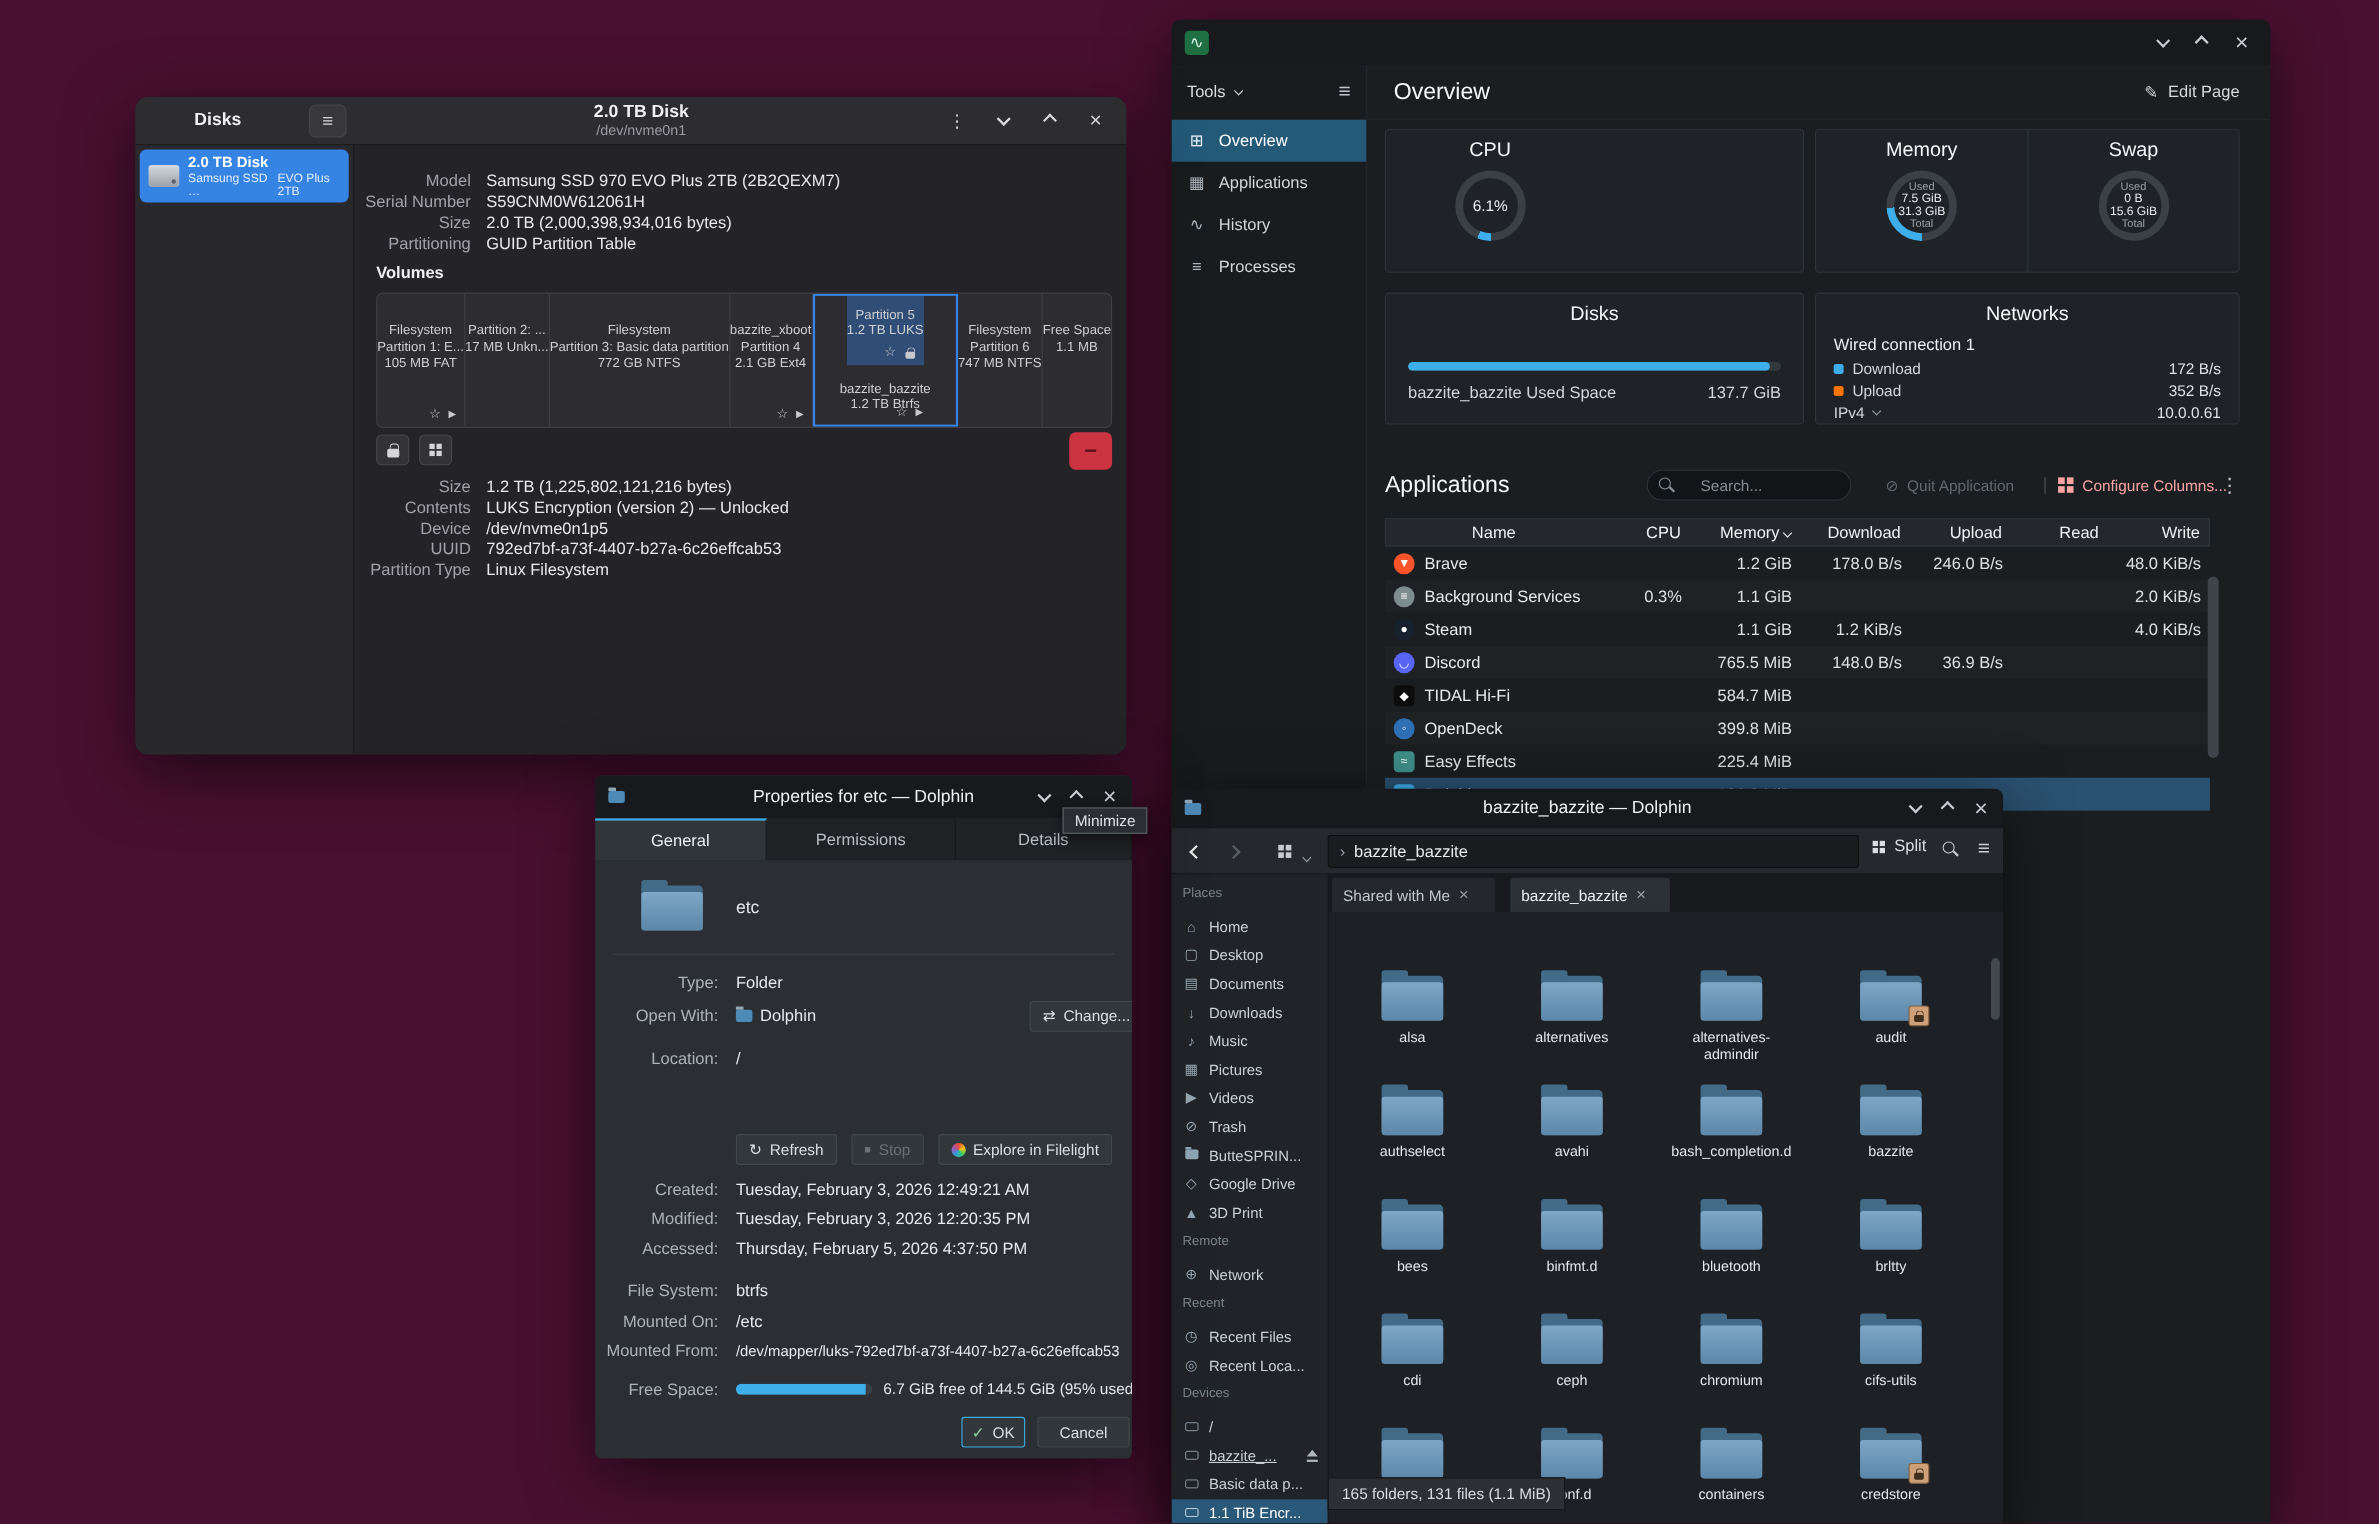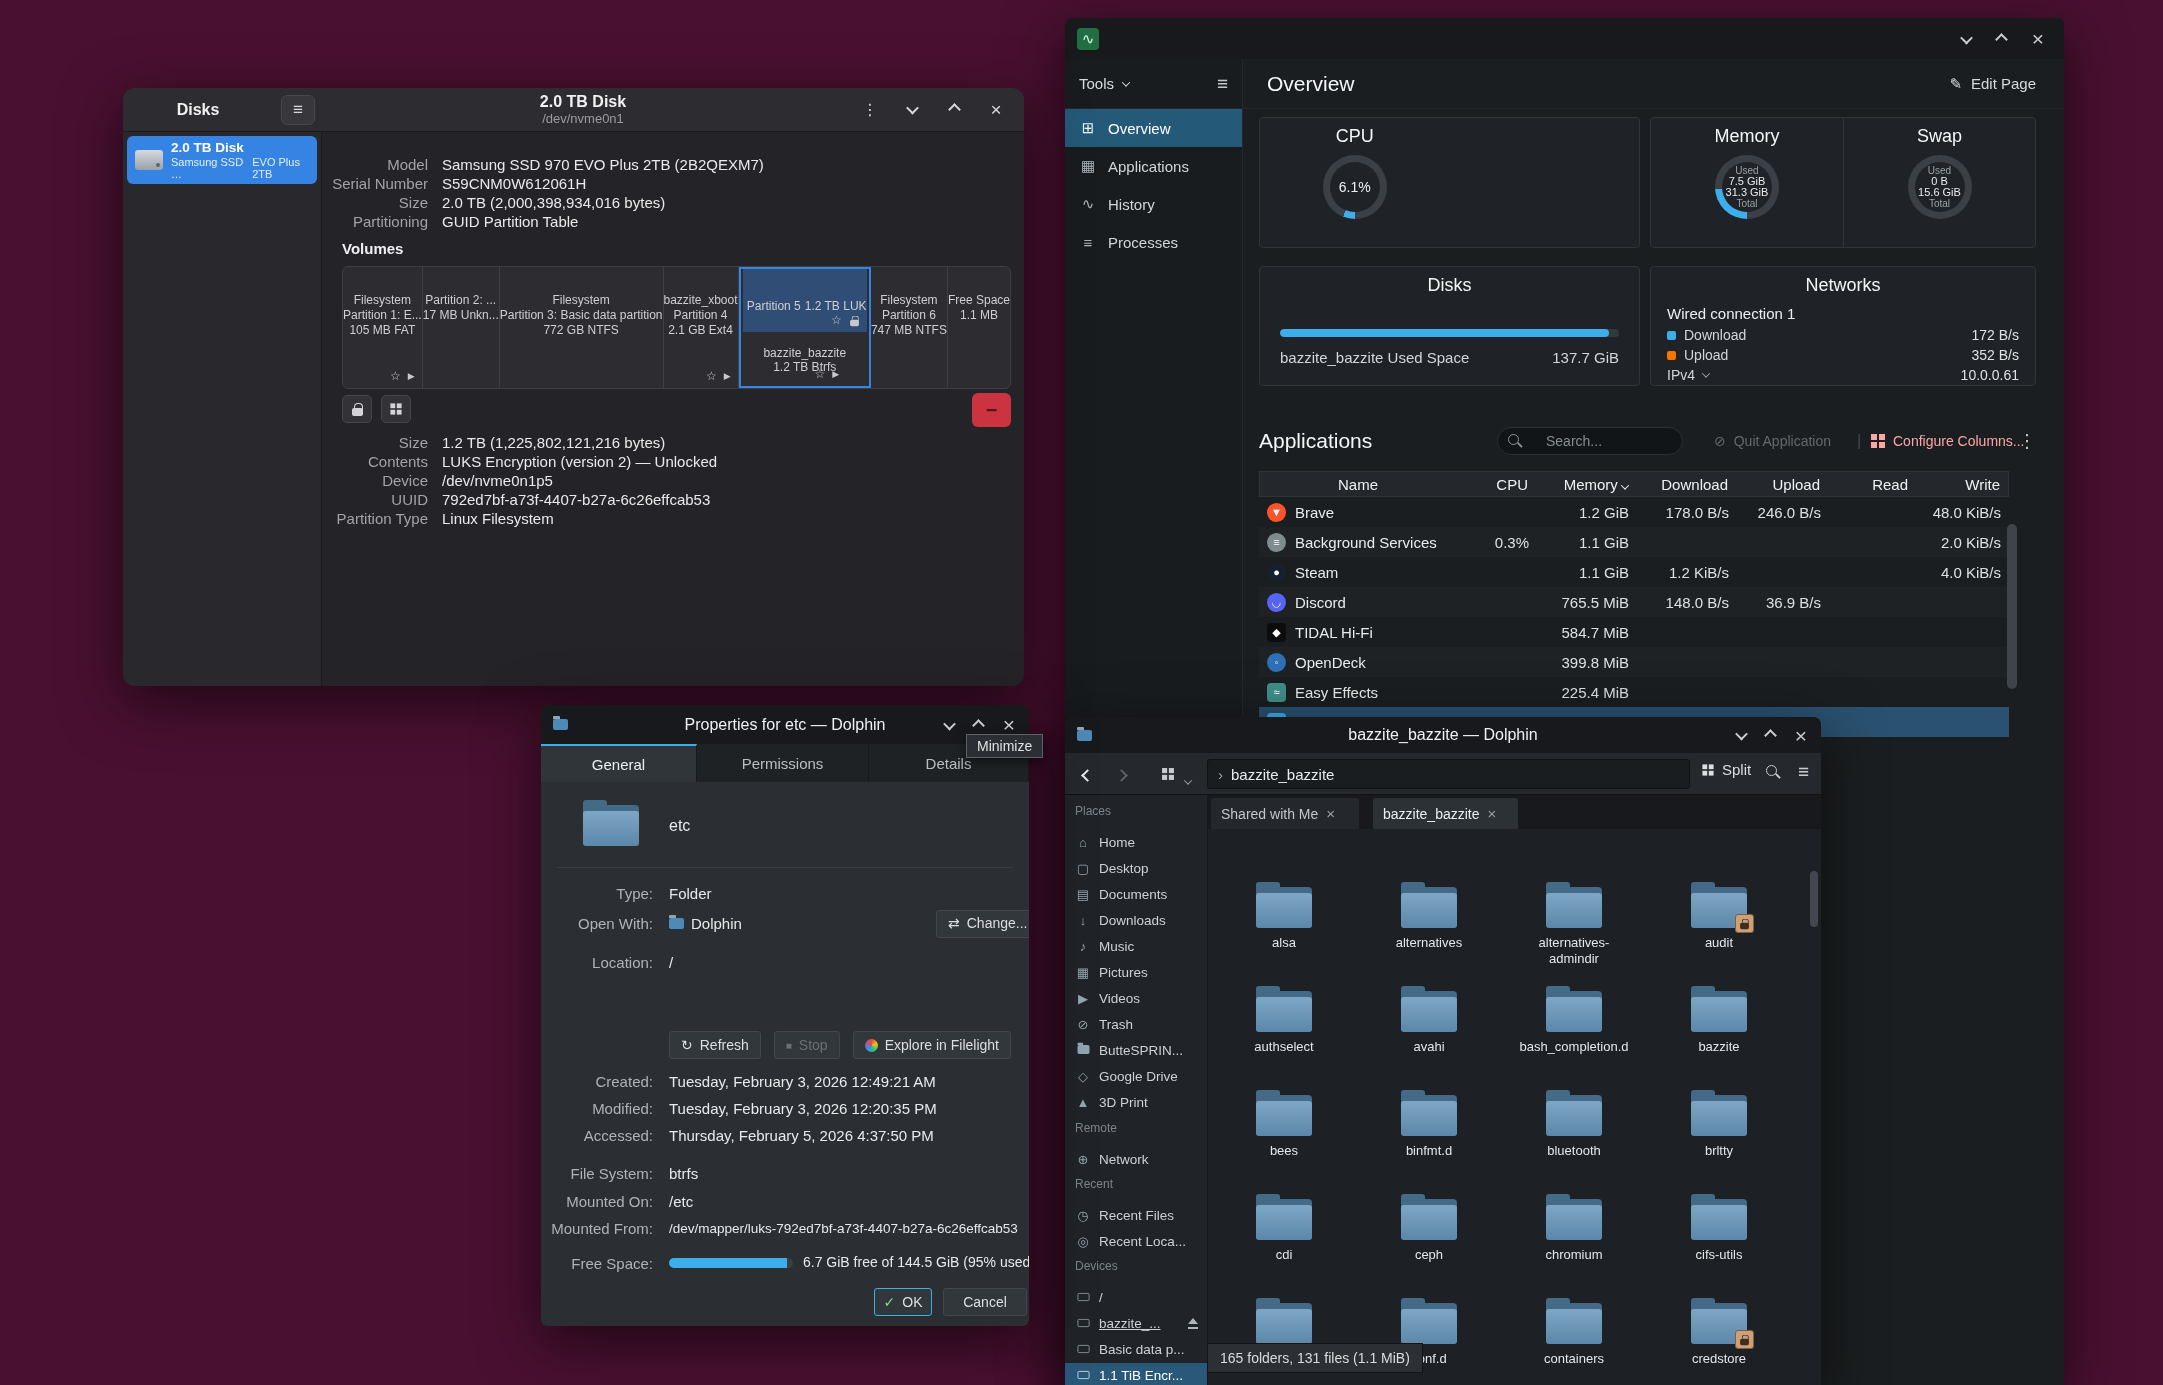--- a/index.html
+++ b/index.html
@@ -114,21 +114,21 @@
 .grow{position:absolute;display:flex;font-size:15px;line-height:18px;}
 .glab{width:105px;text-align:right;color:#a2a2a8;flex:0 0 105px;}
 .gval{margin-left:14px;color:#e9e9eb;white-space:nowrap;}
 .volhead{position:absolute;left:19px;top:108px;color:#f0f0f2;font-size:15px;font-weight:bold;}
 .volframe{position:absolute;left:19px;top:134px;width:669px;height:123px;border:1px solid #3e3e43;border-radius:6px;background:#2d2d31;display:flex;overflow:hidden;}
 .vseg{position:relative;border-right:1px solid #3e3e43;display:flex;flex-direction:column;align-items:center;padding-top:26px;gap:1px;}
 .vseg:last-child{border-right:none;}
 .vseg .vl{color:#cfcfd3;font-size:12px;line-height:14px;text-align:center;width:100%;overflow:hidden;white-space:nowrap;}
 .vicons{position:absolute;bottom:5px;right:7px;display:flex;gap:7px;color:#c9c9cd;font-size:12px;align-items:center;}
 .vsel{border:2px solid #3584e4;display:flex;flex-direction:column;}
-.vtop{flex:1;background:rgba(53,132,228,.38);position:relative;display:flex;flex-direction:row;align-items:center;padding-top:10px;}
+.vtop{flex:1;background:rgba(53,132,228,.38);position:relative;display:flex;flex-direction:column;align-items:center;padding-top:10px;}
 .vbot{flex:1;position:relative;display:flex;flex-direction:column;align-items:center;justify-content:center;}
 .volbtn{position:absolute;width:30px;height:28px;border:1px solid #46464b;border-radius:5px;background:#323237;color:#d5d5d9;display:flex;align-items:center;justify-content:center;top:263px;}
 .volbtn-red{position:absolute;left:649px;top:261px;width:39px;height:34px;border-radius:6px;background:#cc3340;color:#55121a;display:flex;align-items:center;justify-content:center;font-size:20px;font-weight:bold;}
 
 .props{left:541px;top:705px;width:488px;height:621px;background:#2b2f33;border-radius:6px;z-index:25;overflow:hidden;}
 .p-titlebar{position:absolute;left:0;top:0;right:0;height:39px;background:#17191c;display:flex;align-items:center;}
 .p-title{position:absolute;left:0;right:0;text-align:center;color:#eef0f2;font-size:16px;}
 .p-tabs{position:absolute;left:0;top:39px;right:0;height:38px;background:#1f2225;display:flex;}
 .p-tab{height:100%;display:flex;align-items:center;justify-content:center;font-size:15px;color:#b9bec2;border-right:1px solid #17191c;}
 .p-tab.act{background:#303539;color:#eceff1;border-top:2px solid #3daee9;}

